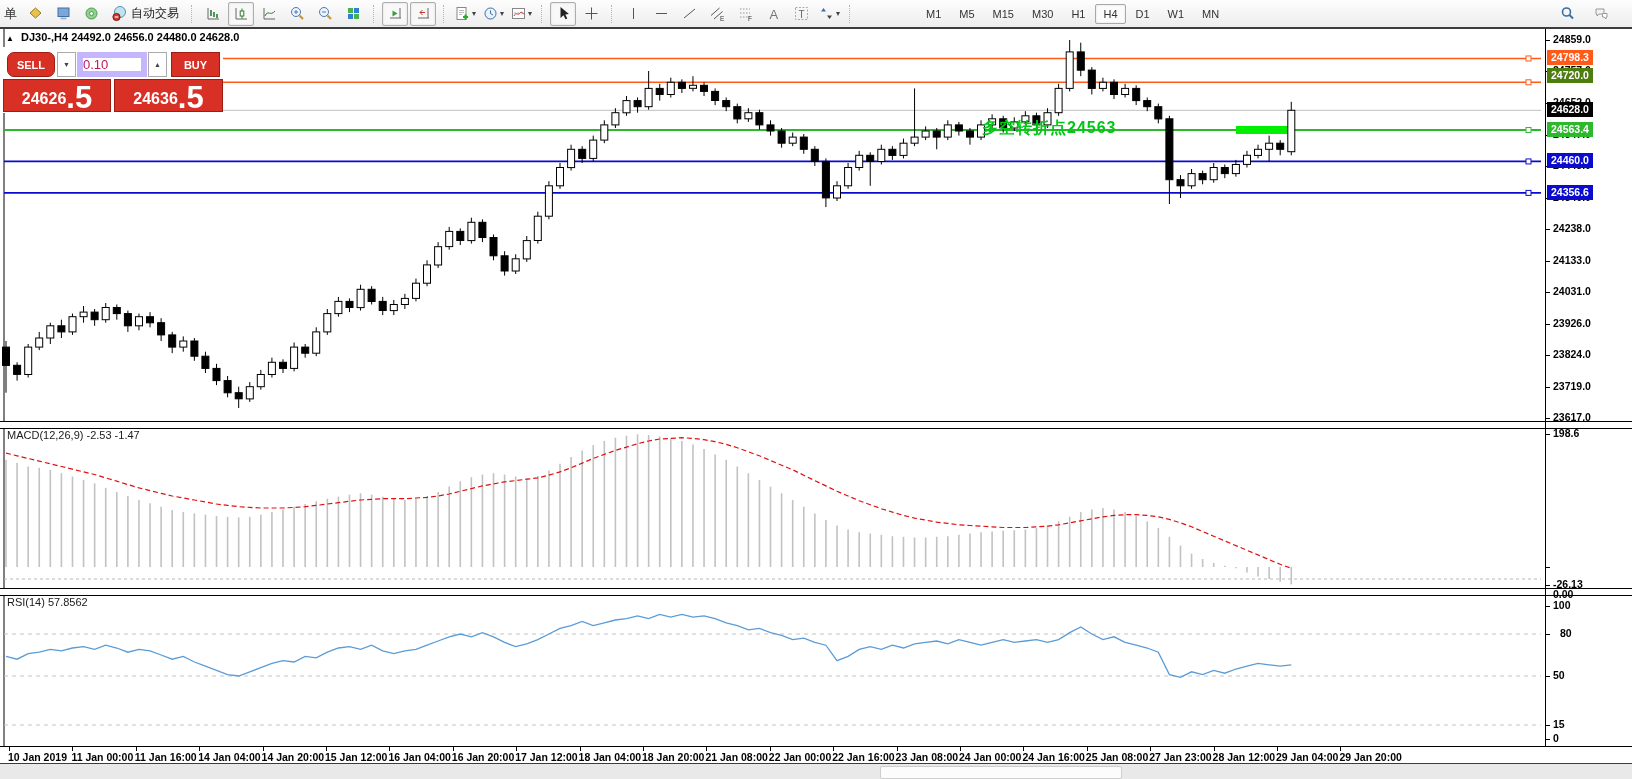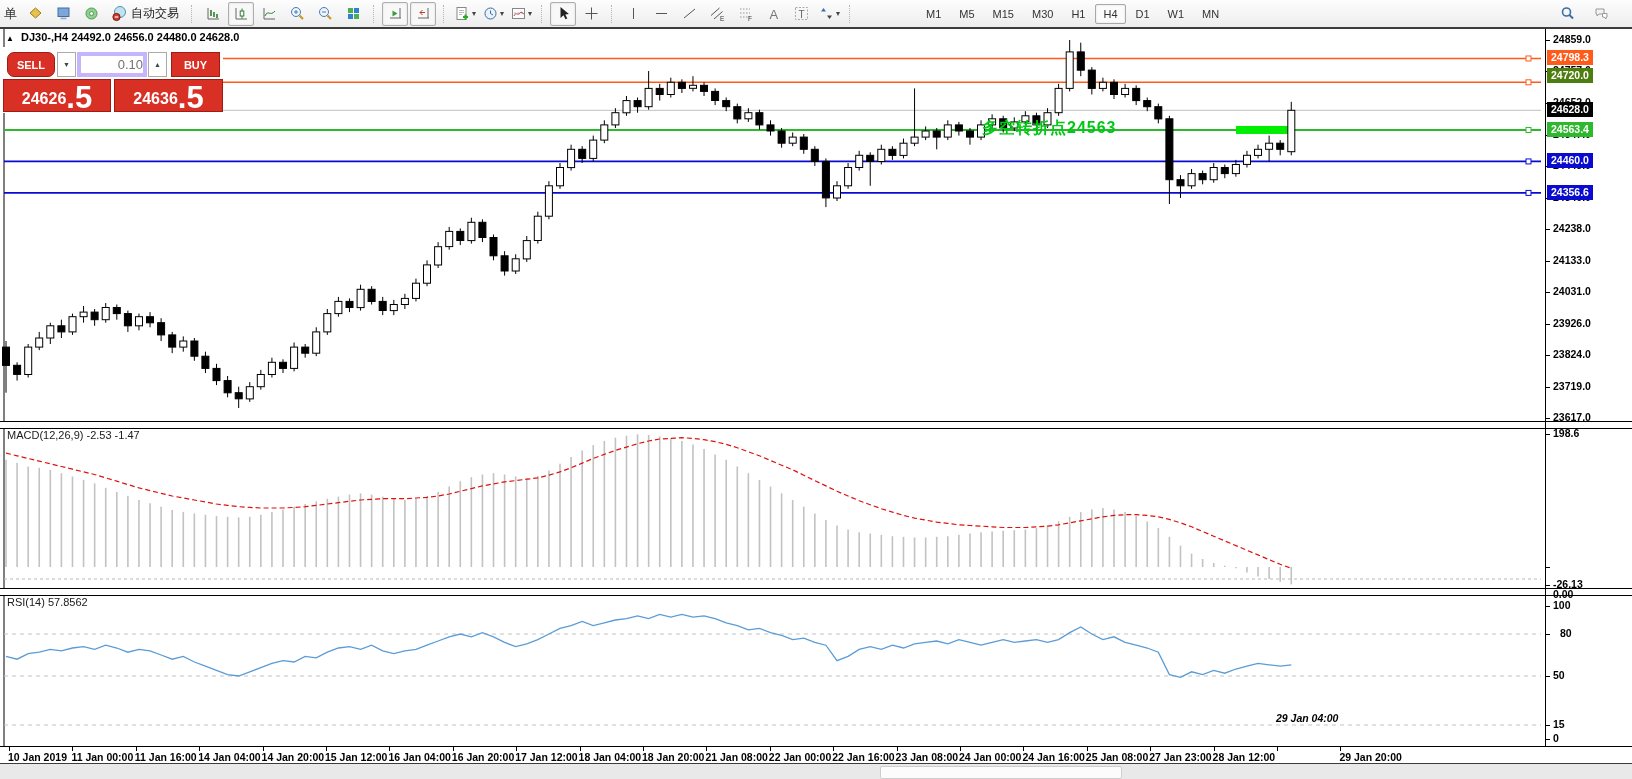--- a/index.html
+++ b/index.html
@@ -41,22 +41,22 @@
   
   #trade-panel{position:absolute;left:3px;top:47px;width:220px;height:66px;background:#fff;z-index:7;}
   .tp-red{background:var(--trade-red);border:1px solid var(--trade-red-dark);color:#fff;box-sizing:border-box;}
   #sell-btn{position:absolute;left:4px;top:5px;width:48px;height:25px;font-size:11px;font-weight:700;
     display:flex;align-items:center;justify-content:center;border-radius:7px;}
   #buy-btn{position:absolute;left:168px;top:5px;width:49px;height:25px;font-size:11px;font-weight:700;
     display:flex;align-items:center;justify-content:center;}
   .spin-btn{position:absolute;top:5px;width:19px;height:25px;background:#fff;border:1px solid #ababab;
     box-sizing:border-box;display:flex;align-items:center;justify-content:center;font-size:7px;color:#444;}
   #vol-down{left:54px;} #vol-up{left:145px;}
-  #vol-input{position:absolute;left:74px;top:5px;width:70px;height:25px;border:4px solid #c4b5fd;
-    box-sizing:border-box;font-size:13px;color:#737373;text-align:right;font-family:"Liberation Sans",sans-serif;padding:0;}
+  #vol-input{position:absolute;left:74px;top:5px;width:70px;height:25px;border:6px solid #c4b5fd;
+    box-sizing:border-box;font-size:13px;color:#be185d;text-align:left;font-family:"Liberation Sans",sans-serif;padding:0;}
   .price-box{position:absolute;top:32px;height:33px;display:flex;align-items:flex-end;justify-content:center;padding-bottom:1px;box-sizing:border-box;}
   #sell-price-box{left:0;width:108px;} #buy-price-box{left:111px;width:109px;}
   .price-main{font-size:16px;font-weight:700;line-height:1;margin-bottom:3px;}
   .price-frac{font-size:31px;font-weight:700;line-height:0.82;}
   
   #annotation{position:absolute;left:982px;top:118px;font-size:16px;font-weight:700;z-index:5;letter-spacing:1px;}
   
   .ytick-dash{position:absolute;left:1545px;width:5px;height:1px;background:#000;}
   .ytick-label{position:absolute;left:1553px;font-size:10.5px;font-weight:700;color:#000;white-space:nowrap;z-index:4;}
   .ybadge{position:absolute;left:1547px;font-size:10.5px;font-weight:700;color:#fff;padding:1px 4px 2px 4px;
@@ -763,17 +763,17 @@
       <div class="tlabel" style="top: 751px; left: 959px;">24 Jan 00:00</div>
       <div class="ttick" style="top: 747px; left: 1023.4px;"></div>
       <div class="tlabel" style="top: 751px; left: 1022.4px;">24 Jan 16:00</div>
       <div class="ttick" style="top: 747px; left: 1086.8px;"></div>
       <div class="tlabel" style="top: 751px; left: 1085.8px;">25 Jan 08:00</div>
       <div class="ttick" style="top: 747px; left: 1150.2px;"></div>
       <div class="tlabel" style="top: 751px; left: 1149.2px;">27 Jan 23:00</div>
       <div class="ttick" style="top: 747px; left: 1213.6px;"></div>
       <div class="tlabel" style="top: 751px; left: 1212.6px;">28 Jan 12:00</div>
       <div class="ttick" style="top: 747px; left: 1277px;"></div>
-      <div class="tlabel" style="top: 712px; left: 1276px; font-style: italic;">29 Jan 04:00</div>
+      <div class="tlabel" style="top: 751px; left: 1276px;">29 Jan 04:00</div>
       <div class="ttick" style="top: 747px; left: 1340.4px;"></div>
       <div class="tlabel" style="top: 751px; left: 1339.4px;">29 Jan 20:00</div>
     </div>
 </div>
 
 </body></html>

